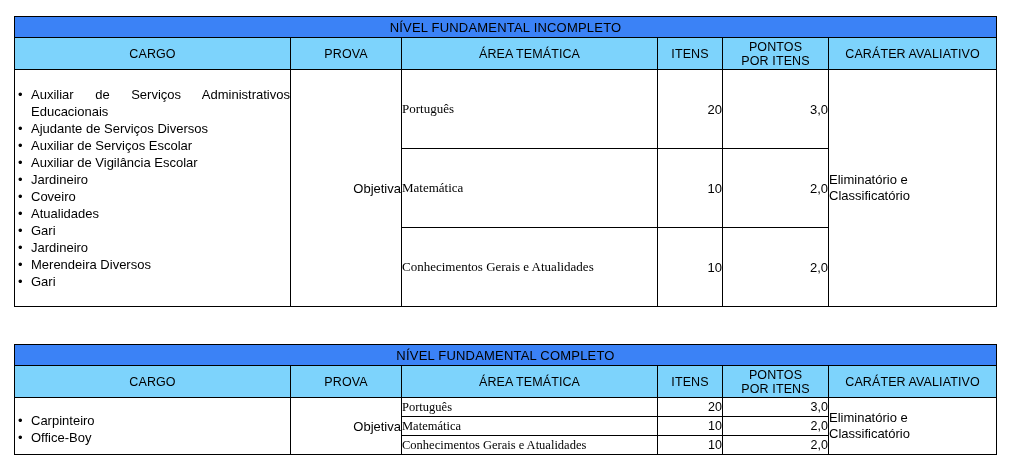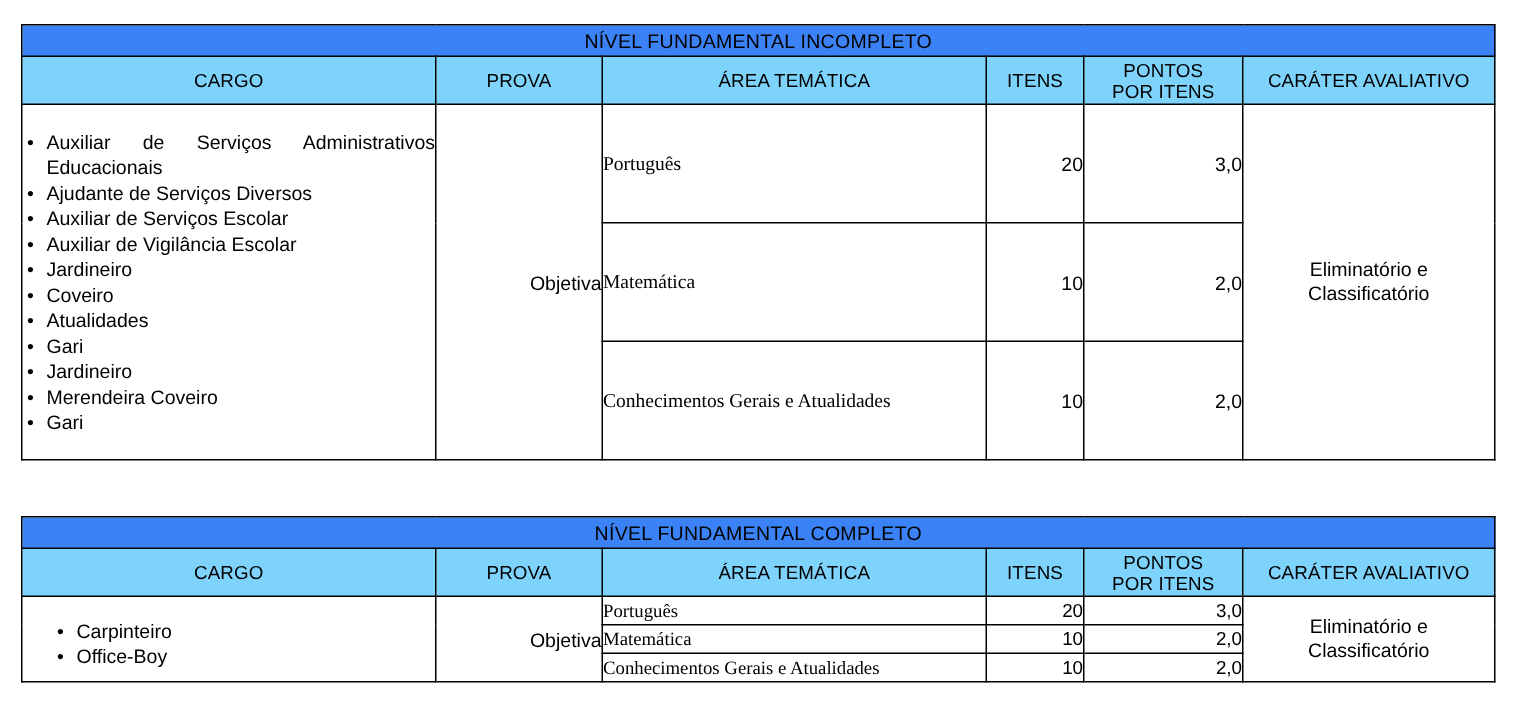--- a/index.html
+++ b/index.html
@@ -87,21 +87,20 @@
     text-align: left;
     font-size: 13px;
     padding-left: 10px;
     font-family: Liberation Serif, serif;
   }
   .num-cell {
     text-align: right;
     font-size: 13px;
   }
   .carater-cell {
-    text-align: center;
     font-size: 13px;
     line-height: 16px;
   }
   
   #table-nivel-fundamental-incompleto {
     left: 14px;
     top: 16px;
     width: 982px;
   }
   #table-nivel-fundamental-incompleto .r-head { height: 20px; }
@@ -112,21 +111,21 @@
   
   #table-nivel-fundamental-completo {
     left: 14px;
     top: 344px;
     width: 982px;
     border-radius: 20px;
   }
   #table-nivel-fundamental-completo .r-head { height: 20px; }
   #table-nivel-fundamental-completo .r-colhead { height: 32px; }
   #table-nivel-fundamental-completo .r-body { height: 19px; }
-  #table-nivel-fundamental-completo .cargo-cell { padding-top: 6px; padding-left: 20px; }
+  #table-nivel-fundamental-completo .cargo-cell { padding-top: 6px; }
   #table-nivel-fundamental-completo .area-cell,
   #table-nivel-fundamental-completo .num-cell { font-size: 12.5px; }
 </style>
 </head>
 <body>
 
 <div class="page">
 
   <table class="exam-table" id="table-nivel-fundamental-incompleto">
     <colgroup>
@@ -157,21 +156,21 @@
           <ul class="cargo-list">
             <li class="justified">Auxiliar de Serviços Administrativos Educacionais</li>
             <li>Ajudante de Serviços Diversos</li>
             <li>Auxiliar de Serviços Escolar</li>
             <li>Auxiliar de Vigilância Escolar</li>
             <li>Jardineiro</li>
             <li>Coveiro</li>
             <li>Atualidades</li>
             <li>Gari</li>
             <li>Jardineiro</li>
-            <li>Merendeira Coveiro</li>
+            <li>Merendeira Diversos</li>
             <li>Gari</li>
           </ul>
         </td>
         <td class="prova-cell" rowspan="3">Objetiva</td>
         <td class="area-cell">Português</td>
         <td class="num-cell">20</td>
         <td class="num-cell">3,0</td>
         <td class="carater-cell" rowspan="3">
           <div>Eliminatório e</div>
           <div>Classificatório</div>

